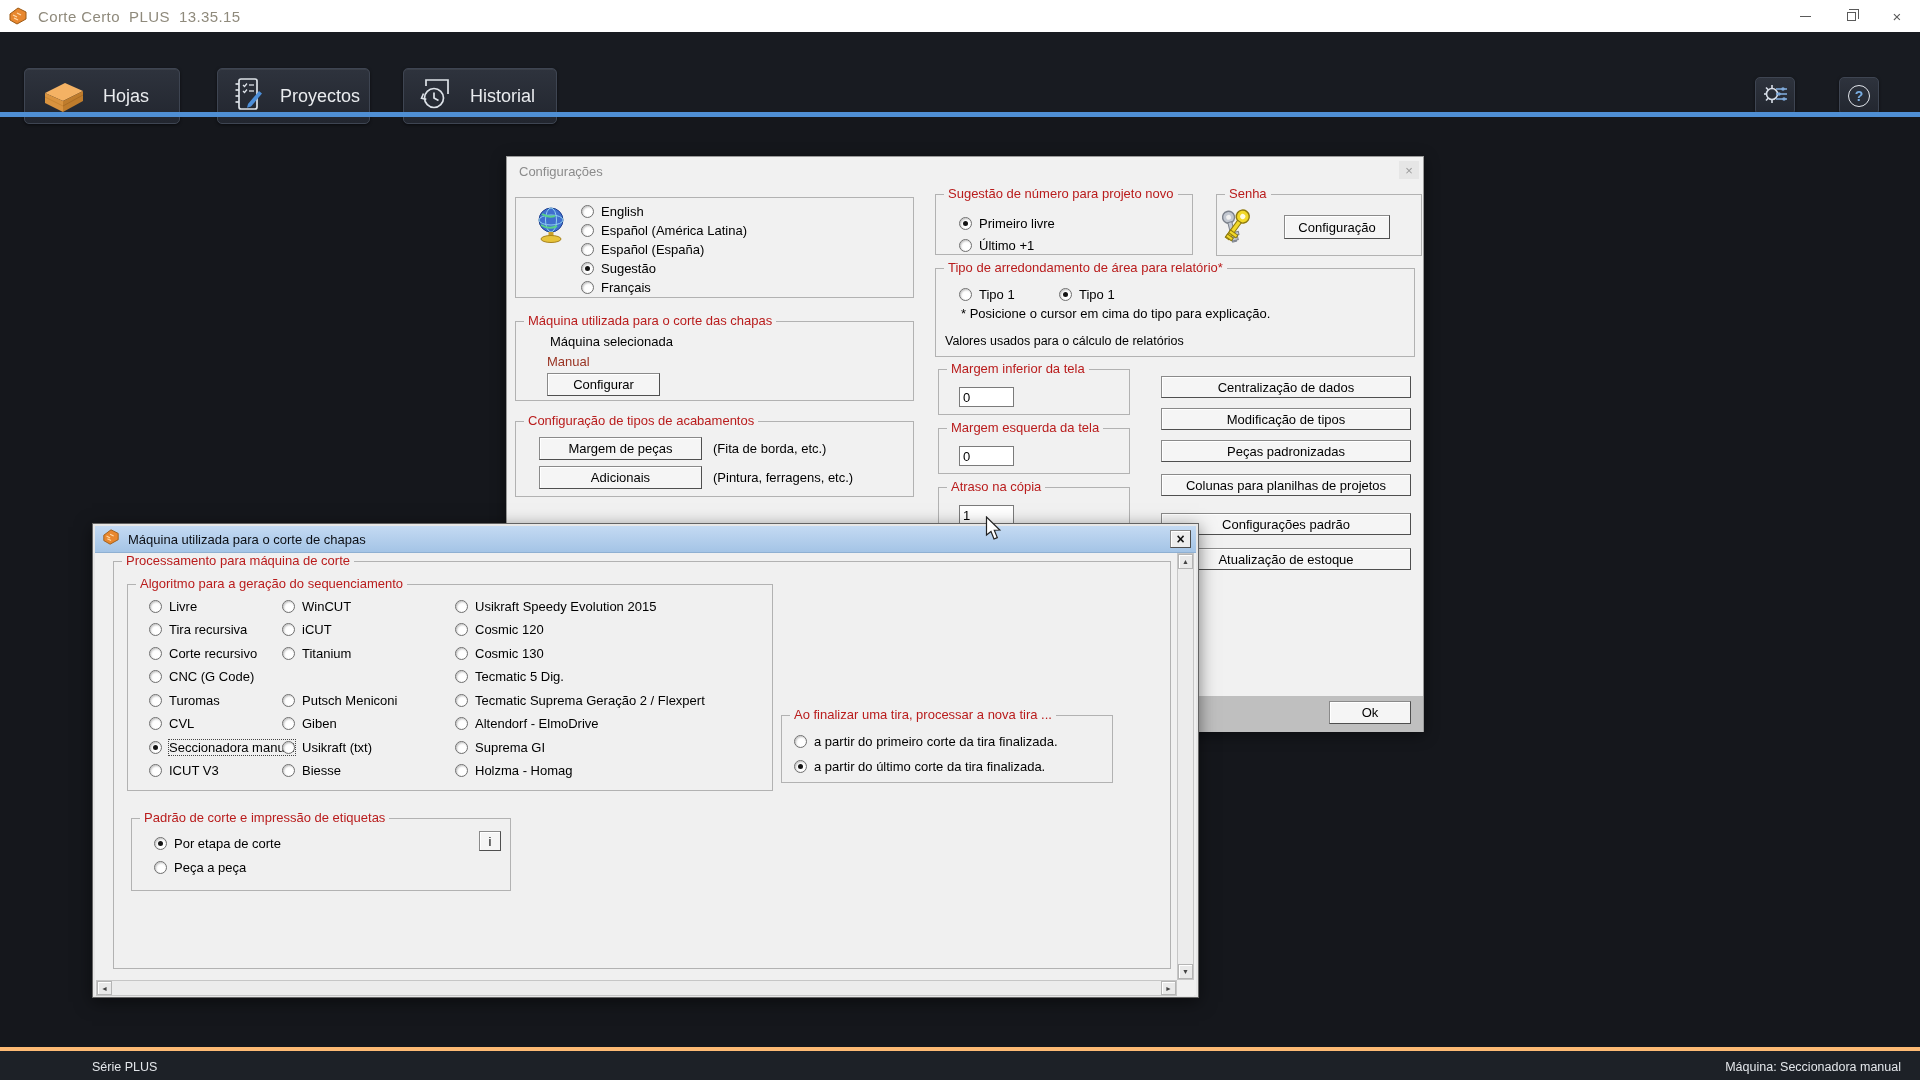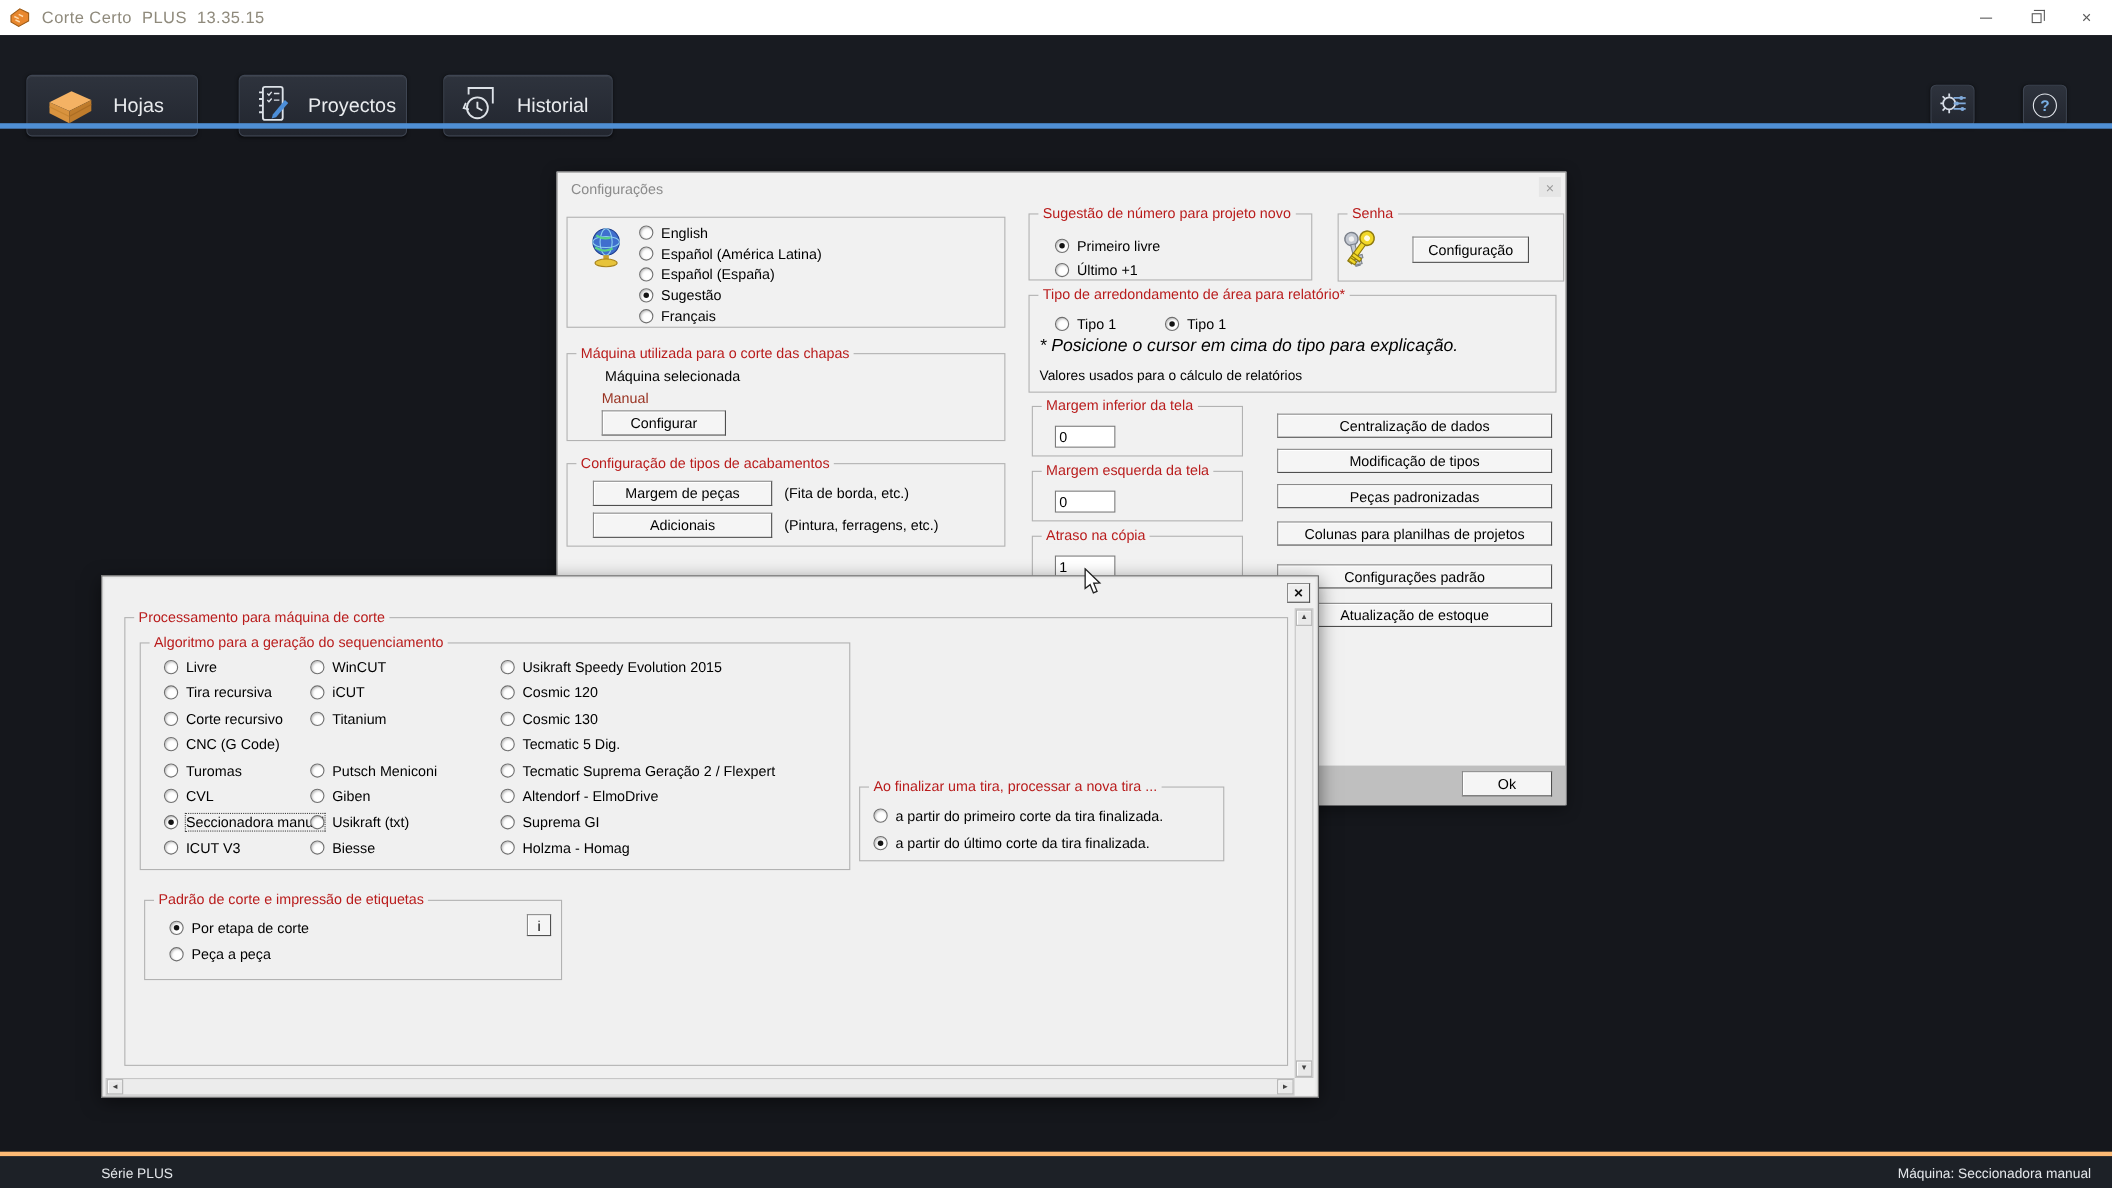--- a/index.html
+++ b/index.html
@@ -220,21 +220,21 @@
       <span class="gb-label" style="left:8px;top:-8px">Tipo de arredondamento de área para relatório*</span>
     </div>
     <div class="rrow" style="left:452px;top:127px">
         <span class="rb"></span>
         <span>Tipo 1</span>
       </div>
     <div class="rrow" style="left:552px;top:127px">
         <span class="rb on"></span>
         <span>Tipo 1</span>
       </div>
-    <span class="txt" style="left:438px;top:149px;font-style:italic;font-size:16px">* Posicione o cursor em cima do tipo para explicação.</span>
+    <span class="txt" style="left:454px;top:149px;font-size:13px">* Posicione o cursor em cima do tipo para explicação.</span>
     <span class="txt" style="left:438px;top:177px;font-size:12.5px">Valores usados para o cálculo de relatórios</span>
 
     <div class="gb" style="left:709px;top:37px;width:206px;height:62px">
       <span class="gb-label" style="left:8px;top:-8px">Senha</span>
     </div>
     <span style="position:absolute;left:712px;top:50px">
       <svg width="40" height="44" viewBox="0 0 40 44">
         <g transform="rotate(-14 12 20)">
           <circle cx="12" cy="10" r="6" fill="#c3c8d1" stroke="#7c828c" stroke-width="1.4"></circle>
           <circle cx="12" cy="10" r="2.4" fill="#f1f1f1"></circle>
@@ -273,20 +273,29 @@
     <div class="btn95" style="left:654px;top:283px;width:250px;height:22px">Peças padronizadas</div>
     <div class="btn95" style="left:654px;top:317px;width:250px;height:22px">Colunas para planilhas de projetos</div>
     <div class="btn95" style="left:654px;top:356px;width:250px;height:22px">Configurações padrão</div>
     <div class="btn95" style="left:654px;top:391px;width:250px;height:22px">Atualização de estoque</div>
 
     <div class="cfg-footer"></div>
     <div class="btn95" style="left:822px;top:544px;width:82px;height:23px">Ok</div>
   </div>
 
   <div class="dlg-machine">
+    <div class="mtitle">
+      <span>
+        <svg width="18" height="18" viewBox="0 0 20 20">
+          <path d="M2 8 L10 2 L18 6 L18 13 L9 18 L2 14 Z" fill="#e8872e" stroke="#9c5a14"></path>
+          <path d="M5 9 l4 2 M9 7 l4 2 M6 12 l4 2" stroke="#ffd9a8" stroke-width="1.3" fill="none"></path>
+        </svg>
+      </span>
+      <span class="t">Máquina utilizada para o corte de chapas</span>
+    </div>
     <div class="mclose">×</div>
 
     <div class="gb" style="left:20px;top:37px;width:1058px;height:408px">
       <span class="gb-label" style="left:8px;top:-8px">Processamento para máquina de corte</span>
     </div>
 
     <div class="gb" style="left:34px;top:60px;width:646px;height:207px">
       <span class="gb-label" style="left:8px;top:-8px">Algoritmo para a geração do sequenciamento</span>
     </div>
 

